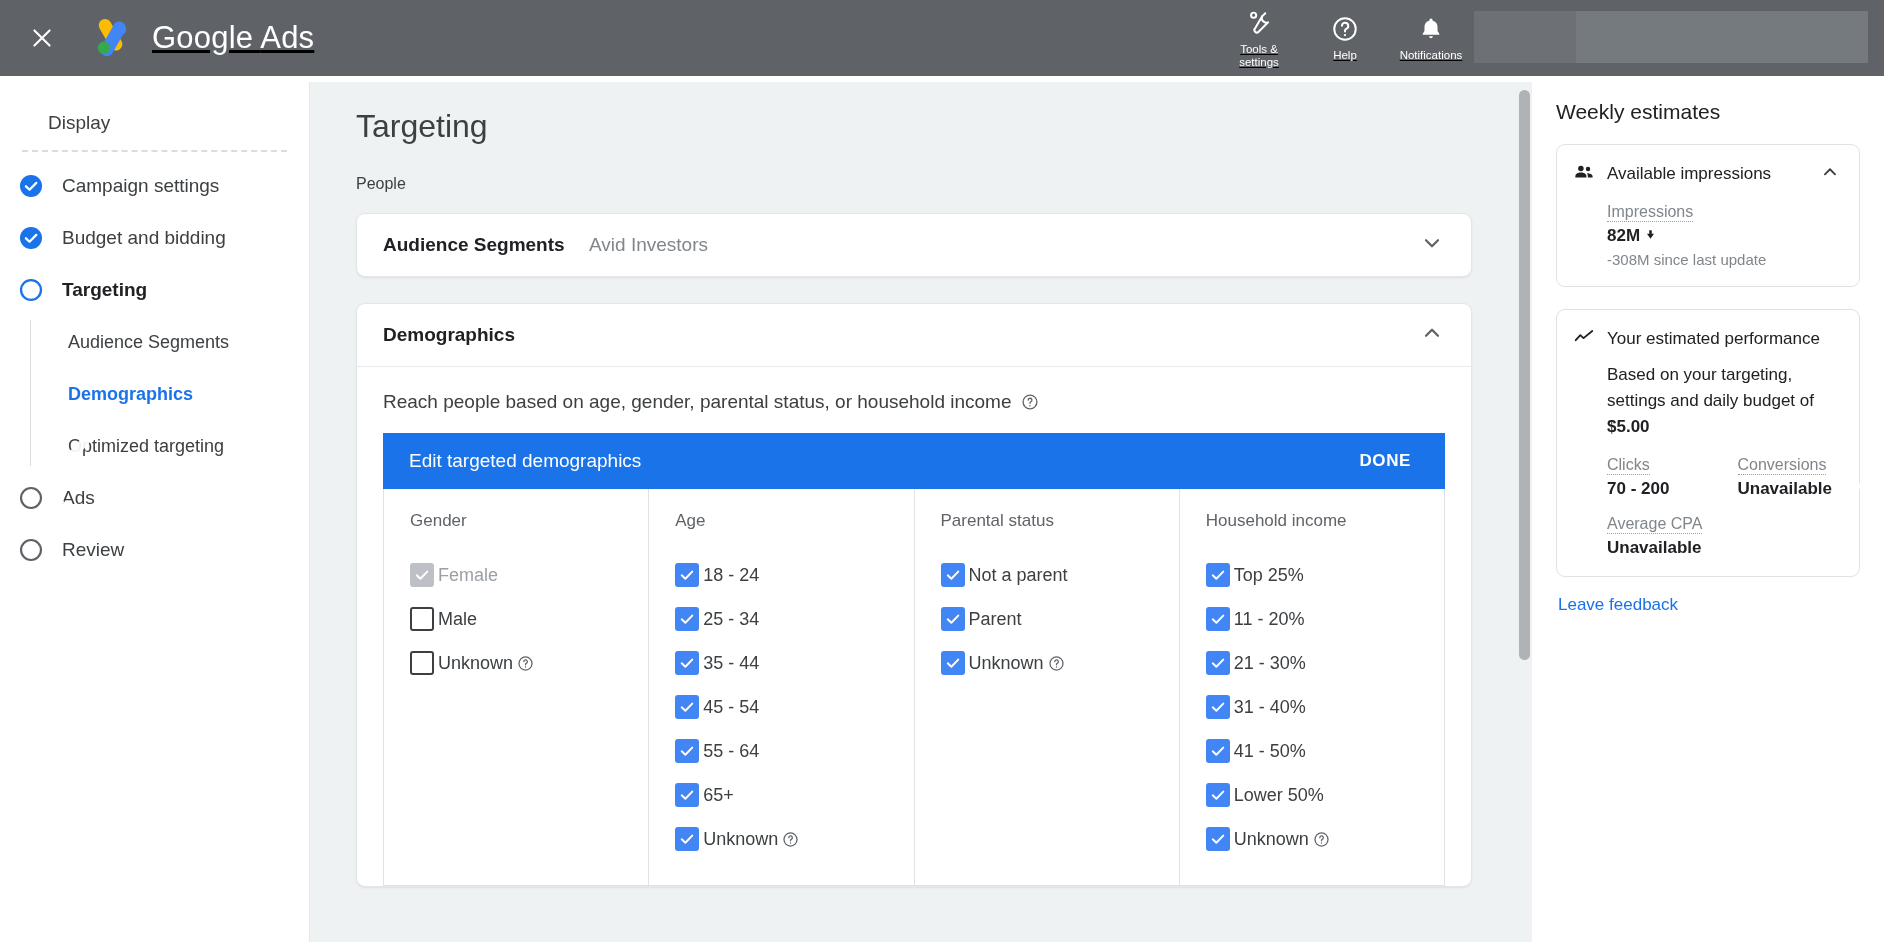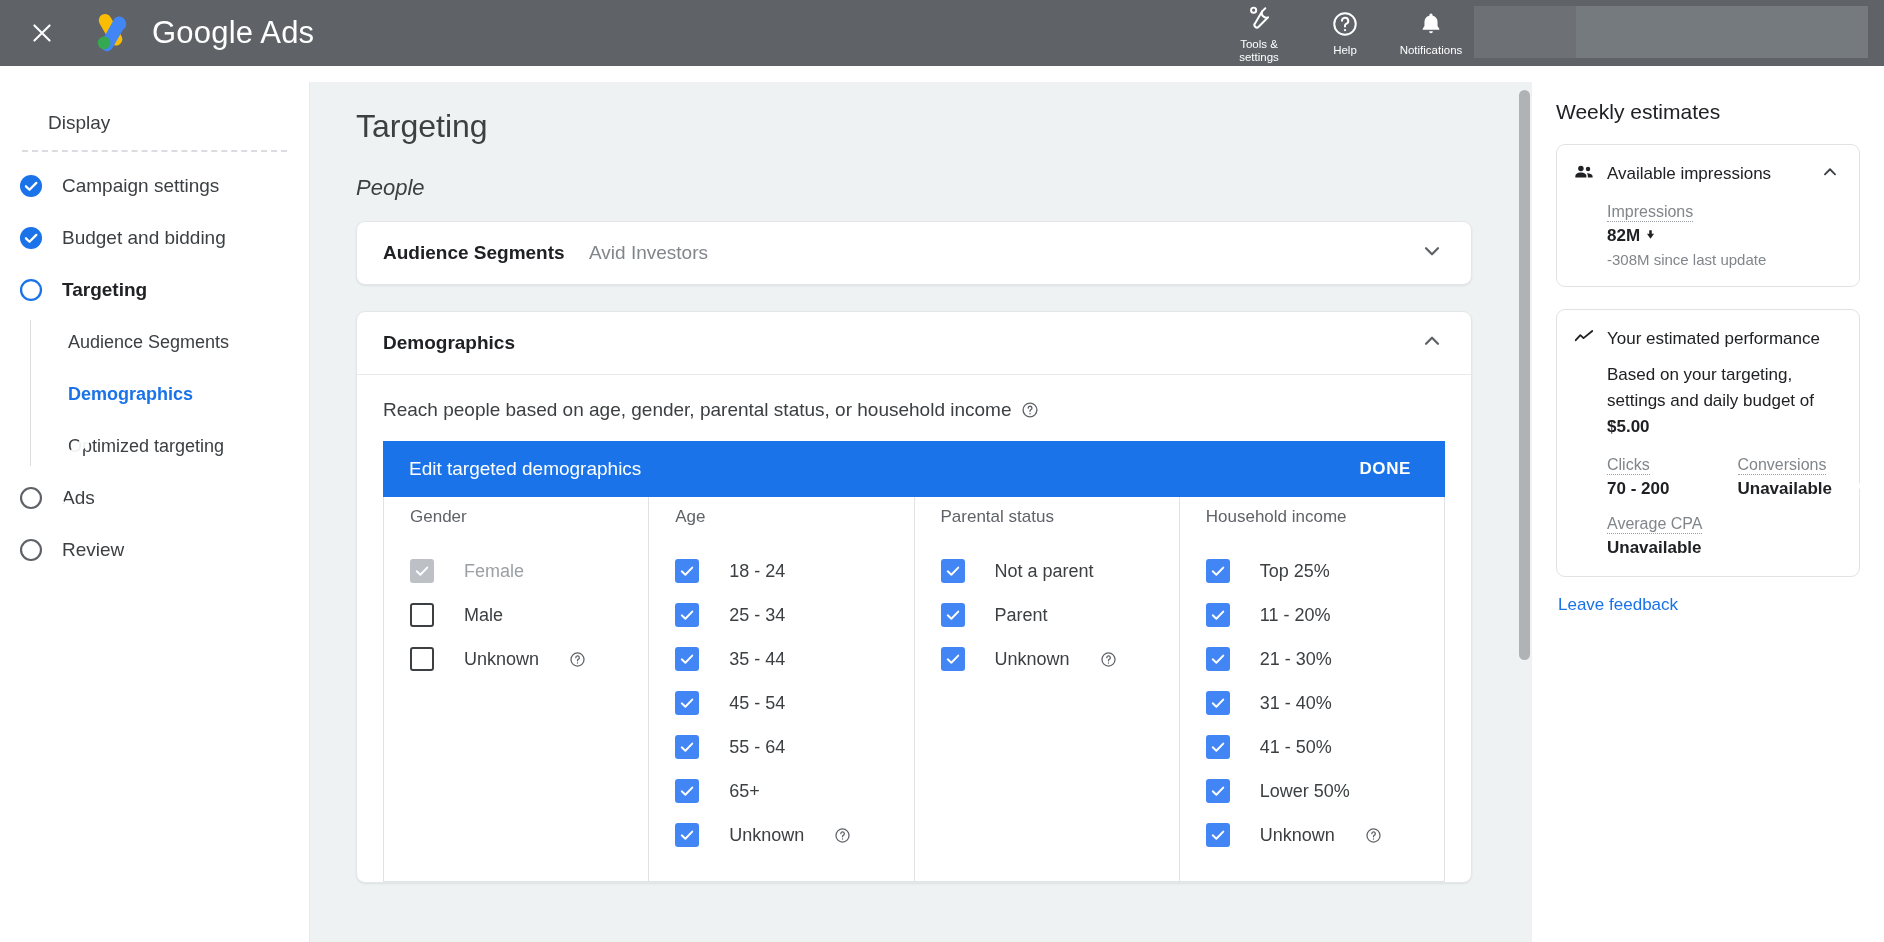--- a/index.html
+++ b/index.html
@@ -5,22 +5,22 @@
   * { box-sizing: border-box; margin: 0; padding: 0; }
   html, body {
     width: 1884px; height: 942px;
     font-family: "Liberation Sans", sans-serif;
     background: #ffffff;
     overflow: hidden;
   }
 
   
   .topbar {
-    position: absolute; left: 0; top: 0; width: 1884px; height: 66px;
-    background: #5f6368; display: flex; align-items: center;
+    position: absolute; left: 0; top: 0; width: 1884px; height: 76px;
+    background: #5f6368; display: flex; align-items: center; text-decoration: underline;
   }
   .close-btn {
     margin-left: 20px; width: 44px; height: 44px;
     display: flex; align-items: center; justify-content: center;
     cursor: pointer;
   }
   .brand { display: flex; align-items: center; margin-left: 26px; }
   .brand-logo { width: 46px; height: 46px; }
   .brand-text {
     margin-left: 16px; font-size: 31px; color: #ffffff;
@@ -96,21 +96,21 @@
   
   .center {
     flex: 1 1 auto; height: 860px; background: #eef2f3;
     position: relative; overflow: hidden;
   }
   .center-inner { padding: 26px 60px 0 46px; }
   .page-title {
     font-size: 32px; color: #3c4043; font-weight: 400; margin-bottom: 30px;
   }
   .section-label {
-    font-size: 22px; color: #3c4043; margin-bottom: 20px; font-style: italic;
+    font-size: 16px; color: #3c4043; margin-bottom: 20px;
   }
 
   .card {
     background: #ffffff; border: 1px solid #e4e7e9; border-radius: 9px;
     box-shadow: 0 1px 2px rgba(60,64,67,.10);
   }
   .card + .card { margin-top: 26px; }
 
   .card-head {
     display: flex; align-items: center; height: 62px; padding: 0 26px;
@@ -137,25 +137,25 @@
   .edit-bar .done {
     margin-left: auto; color: #ffffff; font-size: 17px; font-weight: bold;
     letter-spacing: .6px; cursor: pointer; padding: 8px 12px;
   }
 
   
   .demo-grid {
     display: flex; border: 1px solid #e0e3e5; border-top: none;
     background: #ffffff;
   }
-  .demo-col { flex: 1 1 0; padding: 10px 0 24px 26px; }
+  .demo-col { flex: 1 1 0; padding: 22px 0 24px 26px; }
   .demo-col + .demo-col { border-left: 1px solid #e0e3e5; }
   .col-title { font-size: 17px; color: #5f6368; margin-bottom: 22px; }
   .opt-row {
-    display: flex; align-items: center; height: 44px; gap: 30px;
+    display: flex; align-items: center; height: 44px; gap: 4px;
     cursor: pointer;
     text-align: center;
   }
   .opt-label { font-size: 18px; color: #3c4043; }
   .opt-row.disabled .opt-label { color: #9aa0a6; }
 
   .cb {
     width: 24px; height: 24px; flex: 0 0 24px; border-radius: 3px;
     display: flex; align-items: center; justify-content: center;
   }

